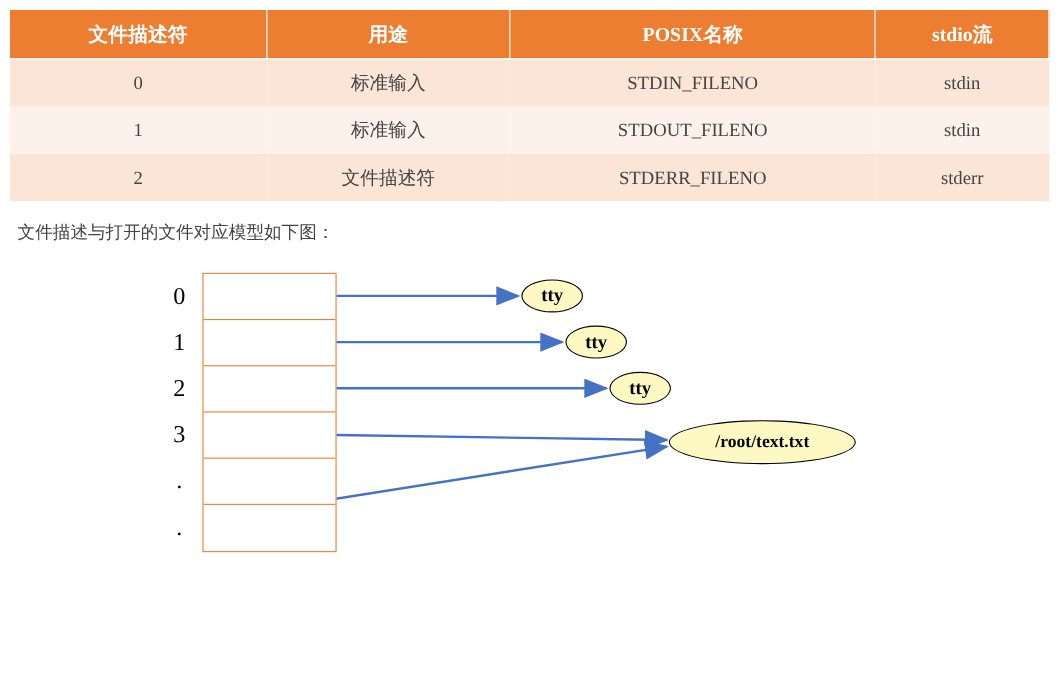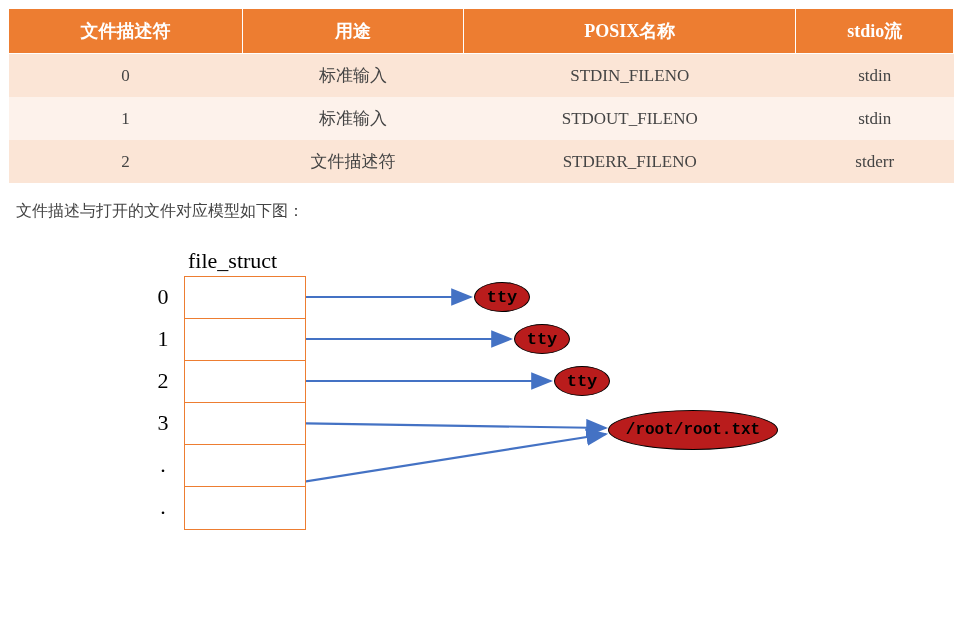--- a/index.html
+++ b/index.html
@@ -78,24 +78,24 @@
       width: 540px;
       height: 300px;
     }
     .ellipse {
       position: absolute;
       border: 1.5px solid #000;
       border-radius: 50%;
       display: flex;
       align-items: center;
       justify-content: center;
-      font-family: Liberation Mono, monospace;
+      font-family: Liberation Serif, serif;
       font-weight: bold;
       font-size: 17px;
-      background: #b91c1c;
+      background: #fef9c3;
       color: #000;
     }
   </style>
 </head>
 <body>
 
 <table>
   <thead>
     <tr>
       <th>文件描述符</th>
@@ -122,21 +122,20 @@
       <td>文件描述符</td>
       <td>STDERR_FILENO</td>
       <td>stderr</td>
     </tr>
   </tbody>
 </table>
 
 <p class="caption">文件描述与打开的文件对应模型如下图：</p>
 
 <div class="diagram-wrap">
-  <div class="struct-label">file_struct</div>
   <div class="diagram">
     <div class="indices">
       <div>0</div>
       <div>1</div>
       <div>2</div>
       <div>3</div>
       <div>.</div>
       <div>.</div>
     </div>
     <div class="boxes">
@@ -156,16 +155,16 @@
         </defs>
         <line x1="-30" y1="21" x2="165" y2="21" stroke="#4472c4" stroke-width="2.2" marker-end="url(#ah)"></line>
         <line x1="-30" y1="63" x2="205" y2="63" stroke="#4472c4" stroke-width="2.2" marker-end="url(#ah)"></line>
         <line x1="-30" y1="105" x2="245" y2="105" stroke="#4472c4" stroke-width="2.2" marker-end="url(#ah)"></line>
         <line x1="-30" y1="147" x2="300" y2="152" stroke="#4472c4" stroke-width="2.2" marker-end="url(#ah)"></line>
         <line x1="-30" y1="210" x2="300" y2="158" stroke="#4472c4" stroke-width="2.2" marker-end="url(#ah)"></line>
       </svg>
       <div class="ellipse" style="left:168px; top:6px; width:56px; height:30px;">tty</div>
       <div class="ellipse" style="left:208px; top:48px; width:56px; height:30px;">tty</div>
       <div class="ellipse" style="left:248px; top:90px; width:56px; height:30px;">tty</div>
-      <div class="ellipse" style="left:302px; top:134px; width:170px; height:40px; font-size:16px;">/root/root.txt</div>
+      <div class="ellipse" style="left:302px; top:134px; width:170px; height:40px; font-size:16px;">/root/text.txt</div>
     </div>
   </div>
 </div>
 
 </body></html>

